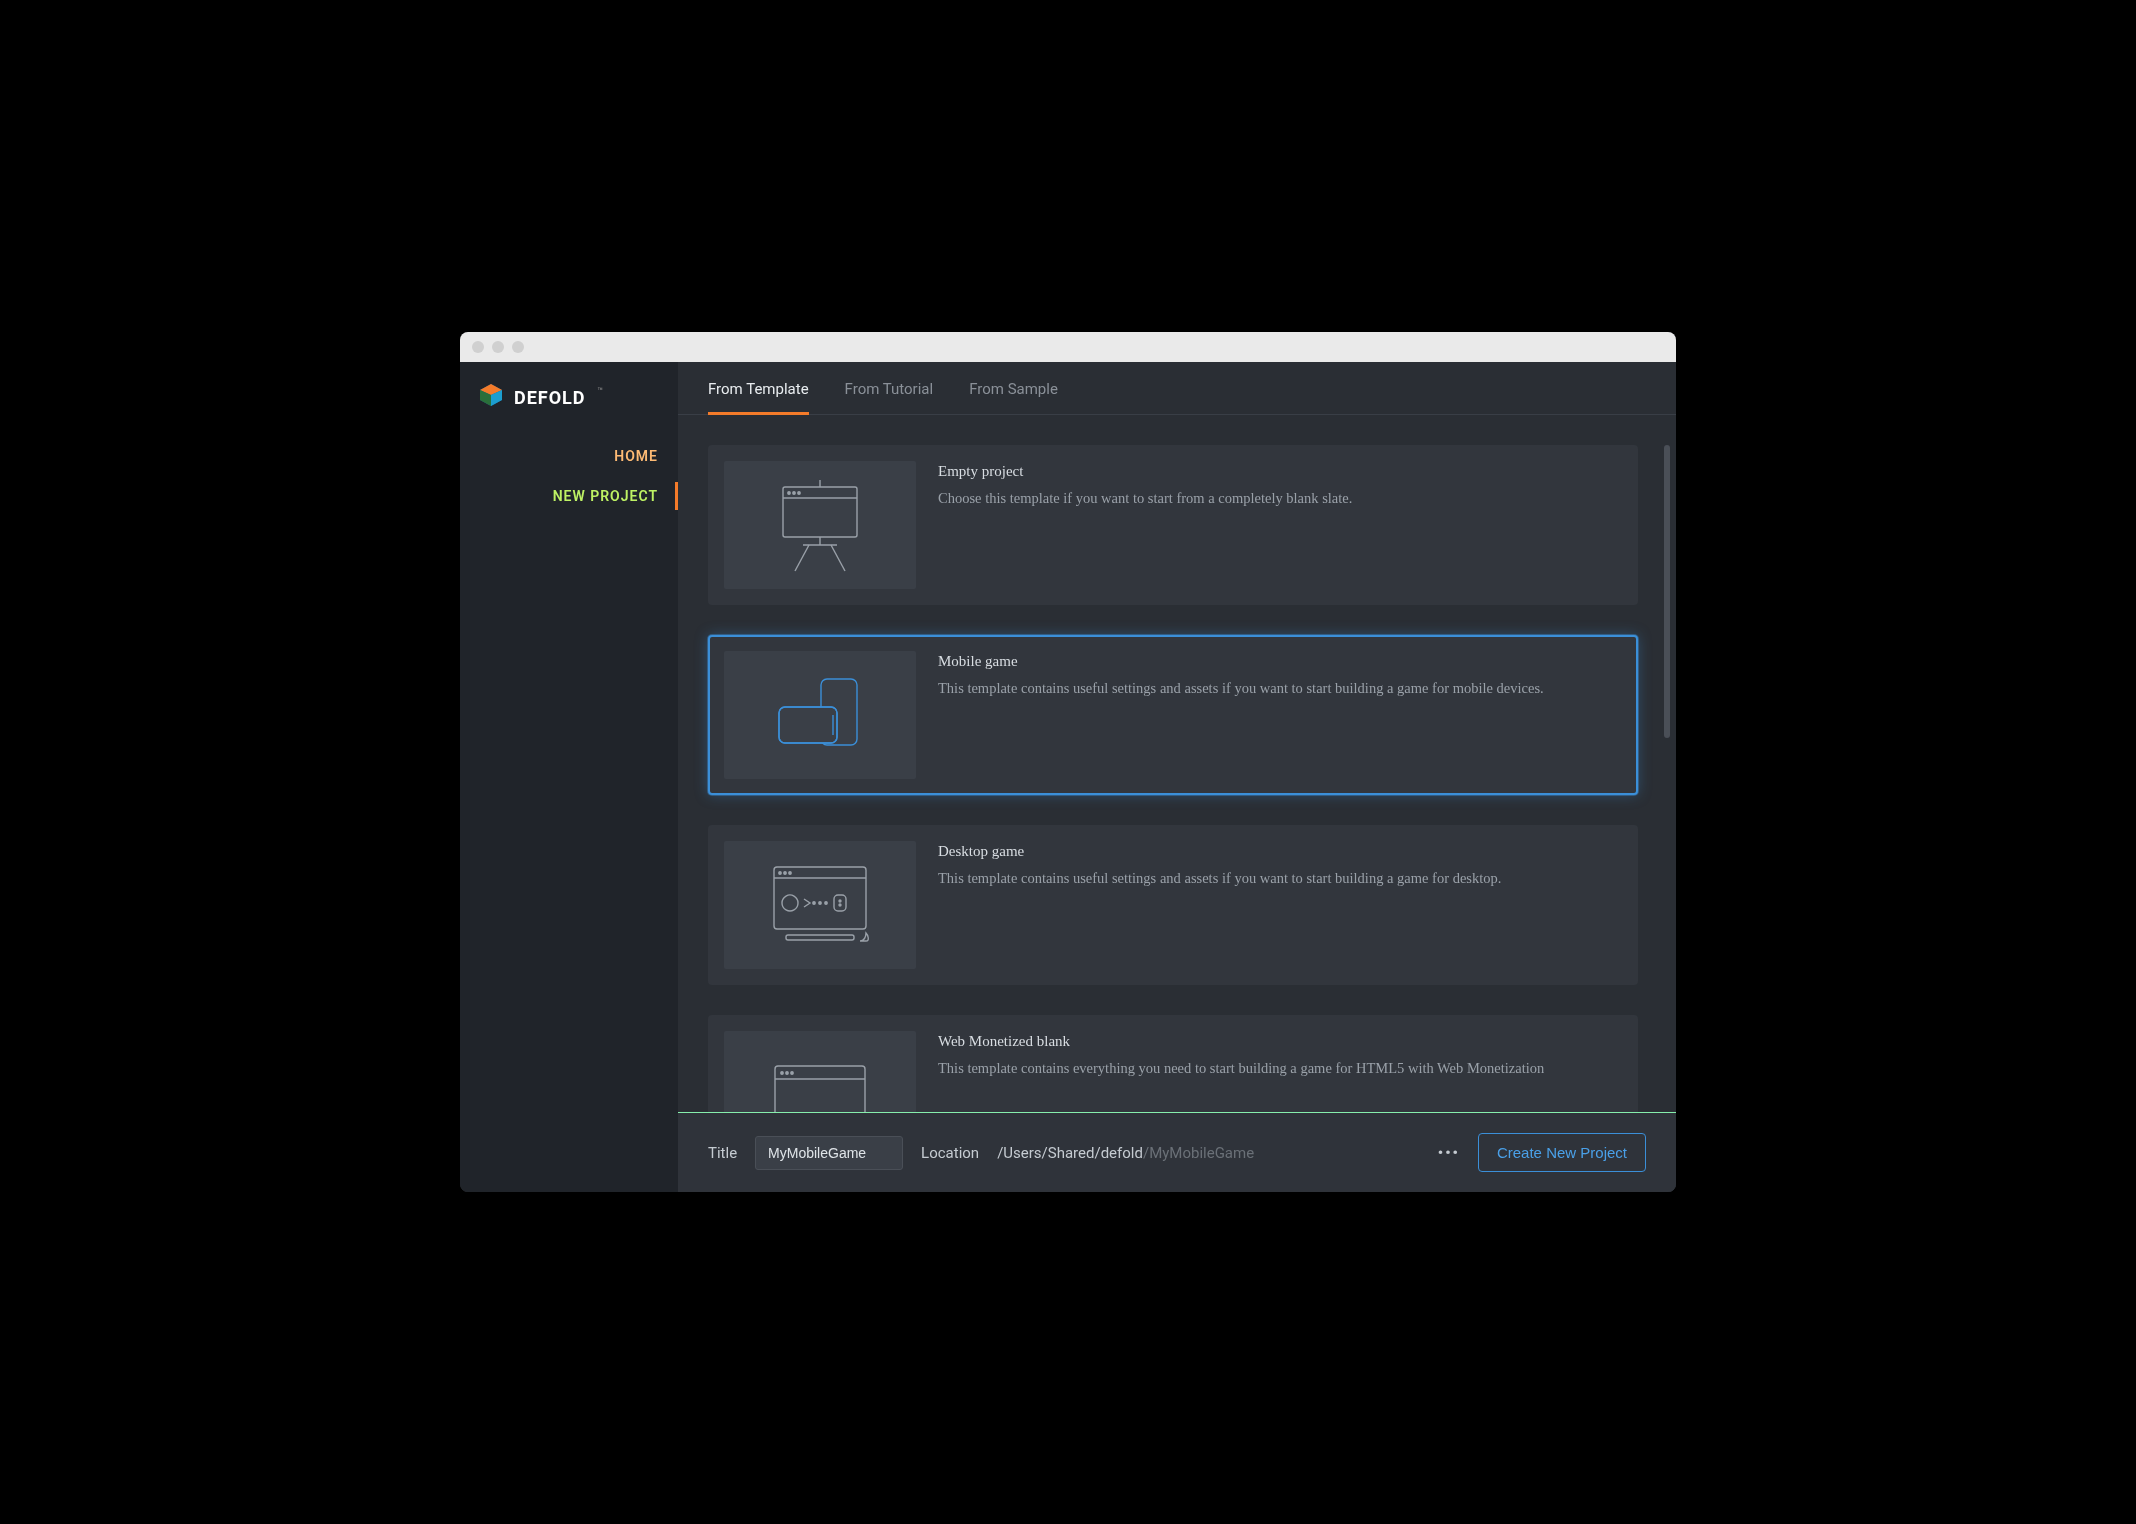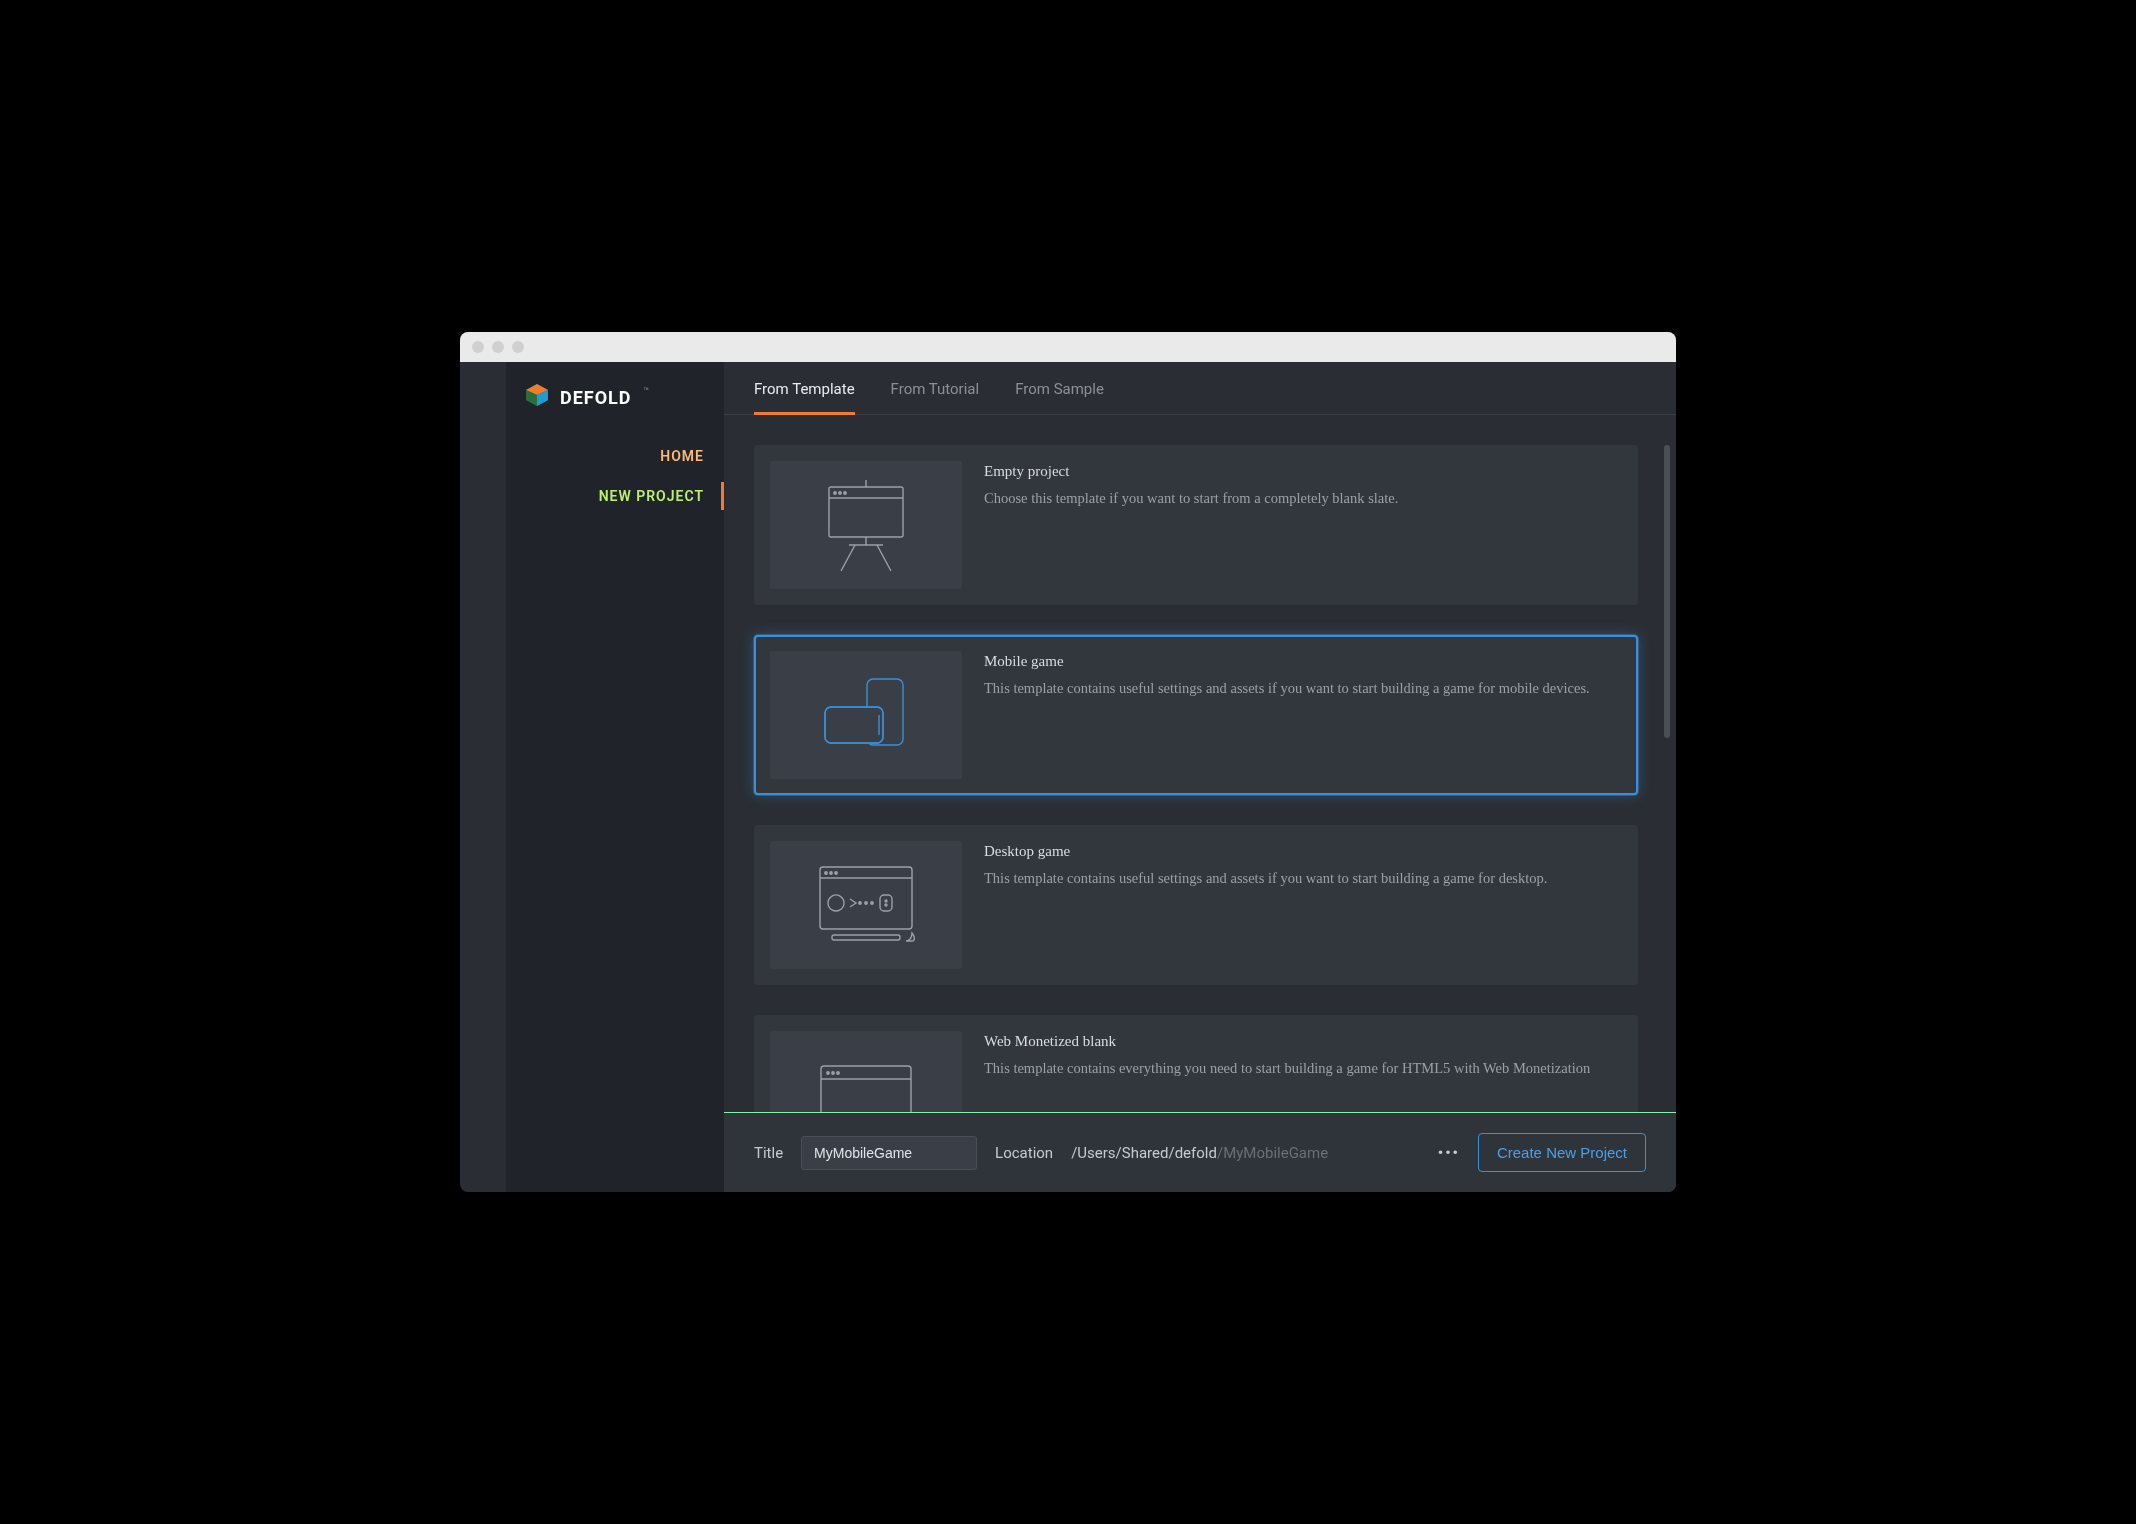--- a/index.html
+++ b/index.html
@@ -32,21 +32,20 @@
   }
   .traffic { display: flex; gap: 8px; }
   .traffic span {
     width: 12px; height: 12px; border-radius: 50%;
     background: #d0d0d0;
   }
   .body {
     flex: 1;
     display: flex;
     min-height: 0;
-    padding-left: 46px;
   }
   .sidebar {
     width: 218px;
     background: #20242a;
     display: flex;
     flex-direction: column;
     padding-top: 14px;
   }
   .logo {
     display: flex;
@@ -172,21 +171,21 @@
     gap: 18px;
     flex-shrink: 0;
   }
   .footer-label { color: #c5cbd1; font-size: 15px; }
   .title-input {
     background: #3a3f47;
     border: 1px solid #4a4f57;
     color: #dfe4e8;
     padding: 8px 12px;
     border-radius: 3px;
-    width: 176px;
+    width: 148px;
     font-size: 14px;
   }
   .loc { color: #c5cbd1; }
   .loc .suffix { color: #6a7077; margin-top: 44px; }
   .spacer { flex: 1; }
   .dots { color: #c5cbd1; letter-spacing: 2px; font-weight:700; cursor:pointer; }
   .create-btn {
     background: transparent;
     border: 1px solid #3b8fd8;
     color: #4aa0e8;

